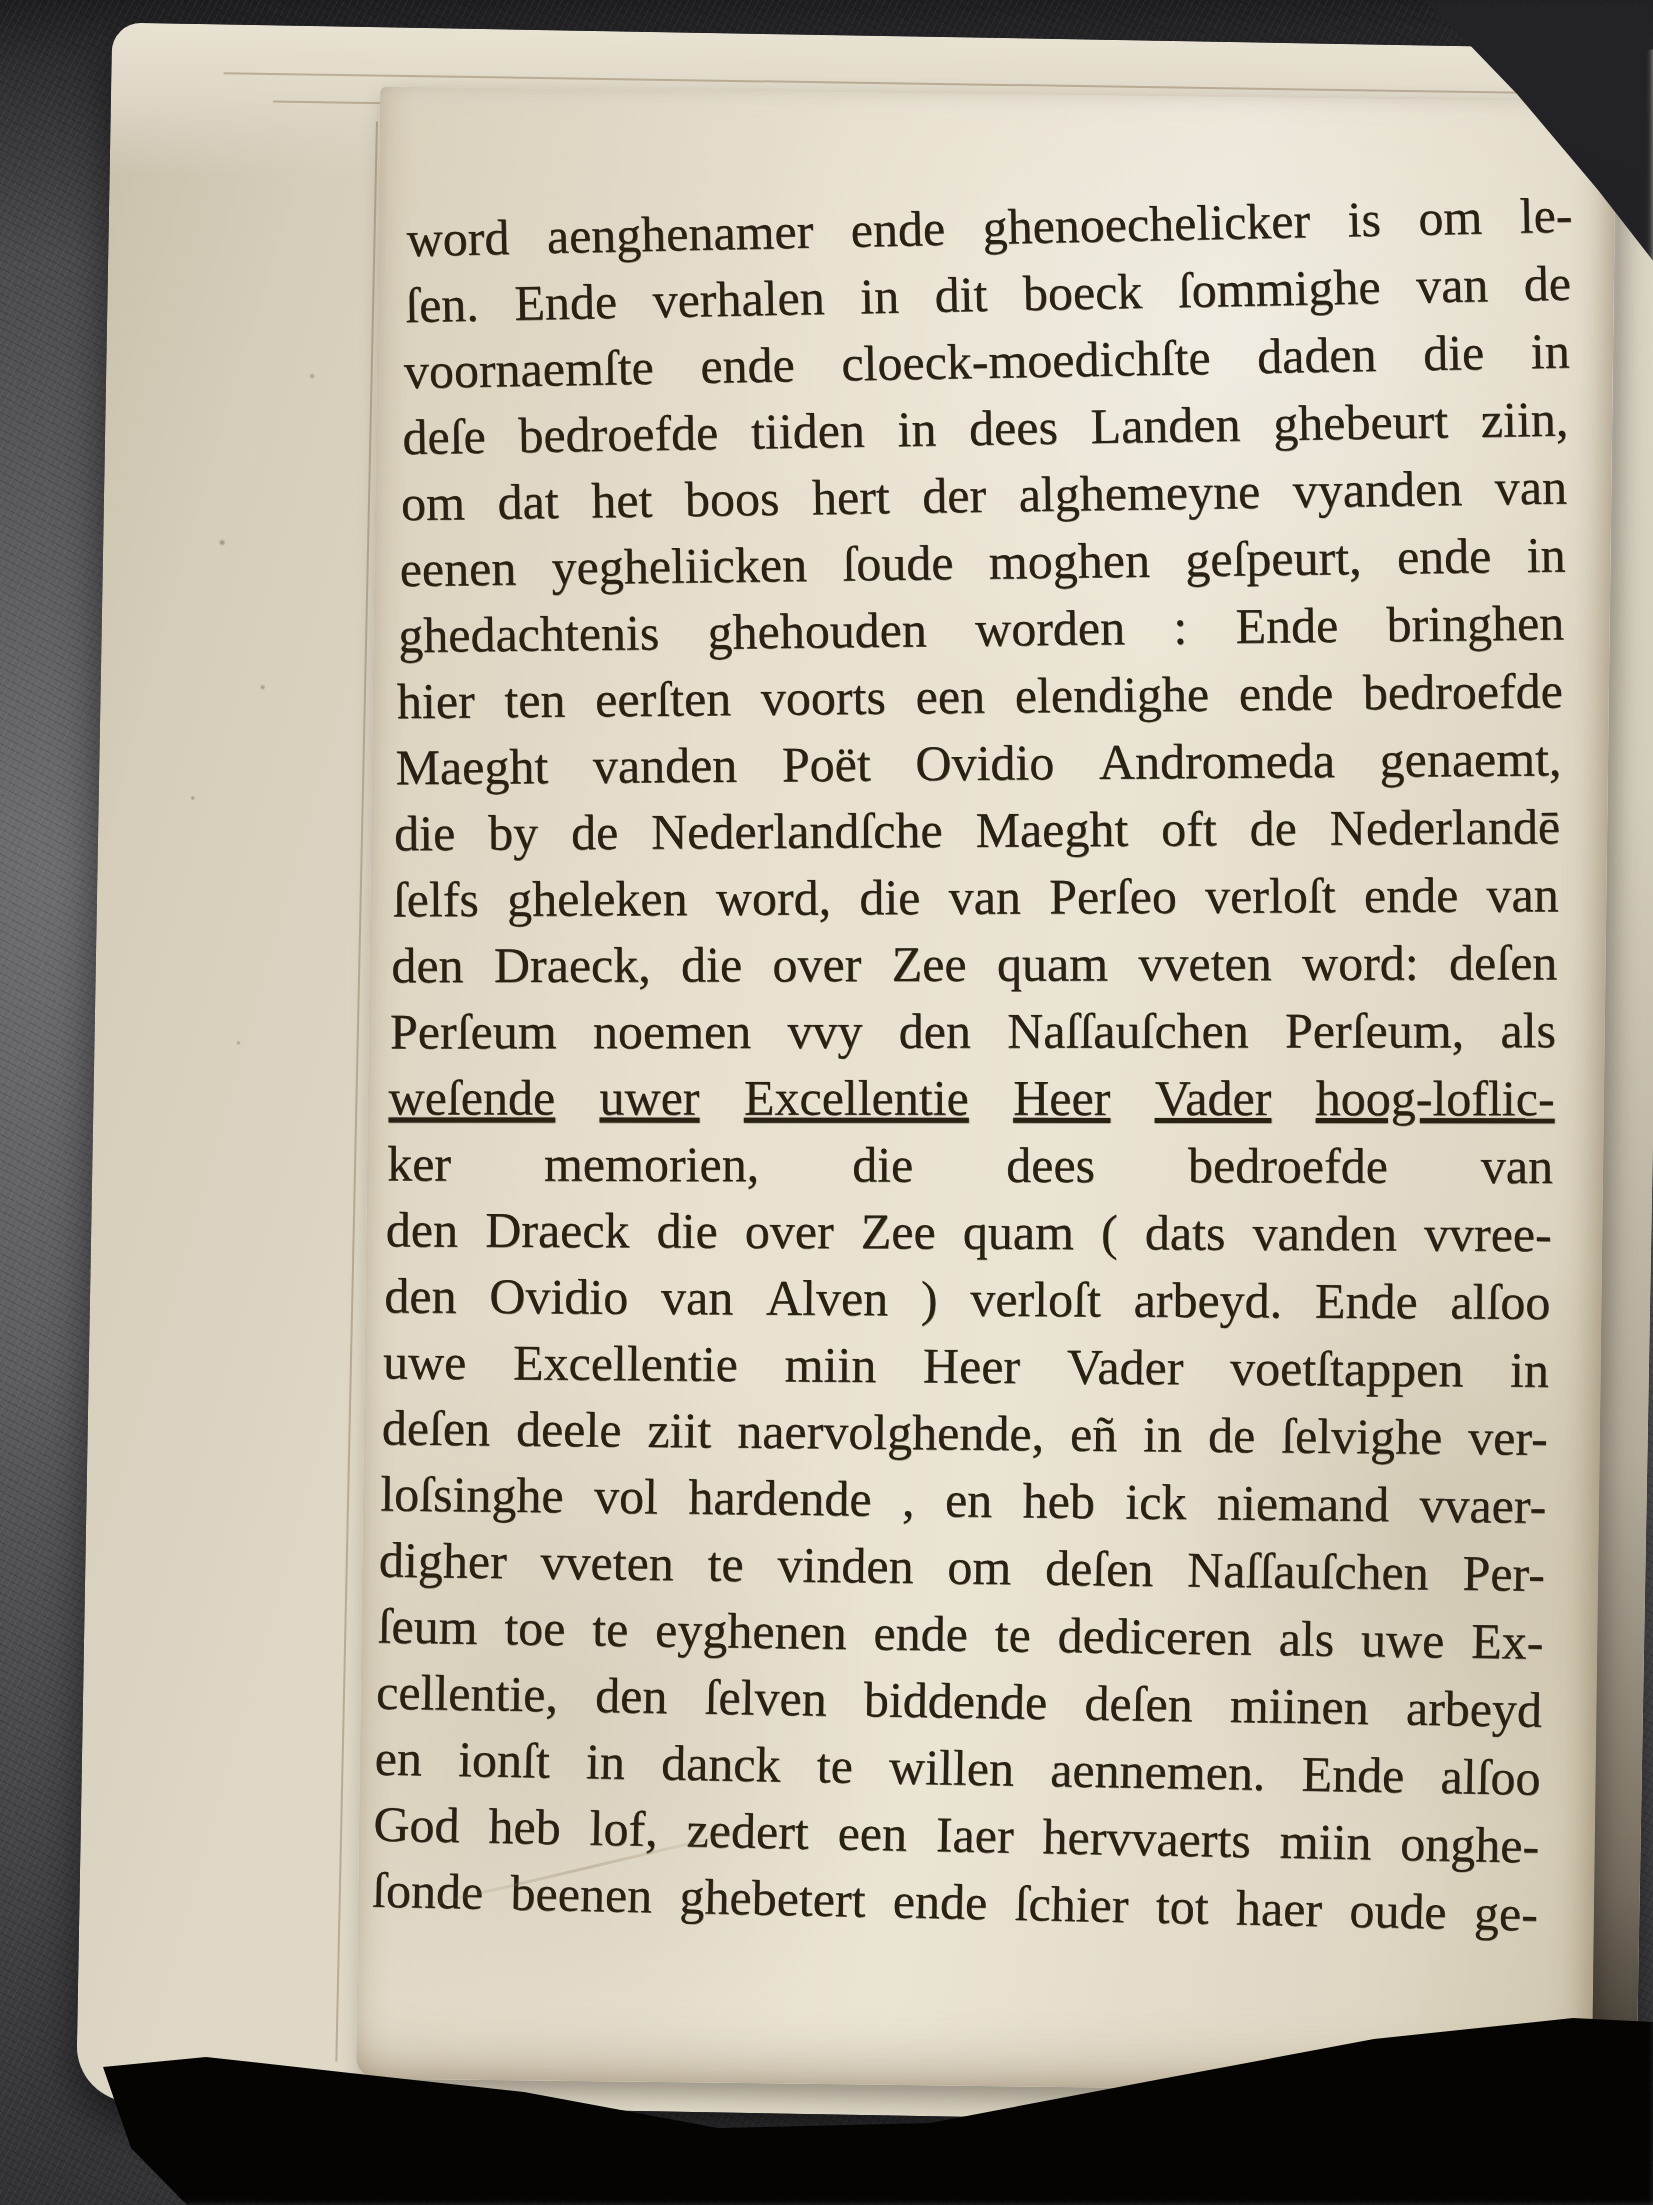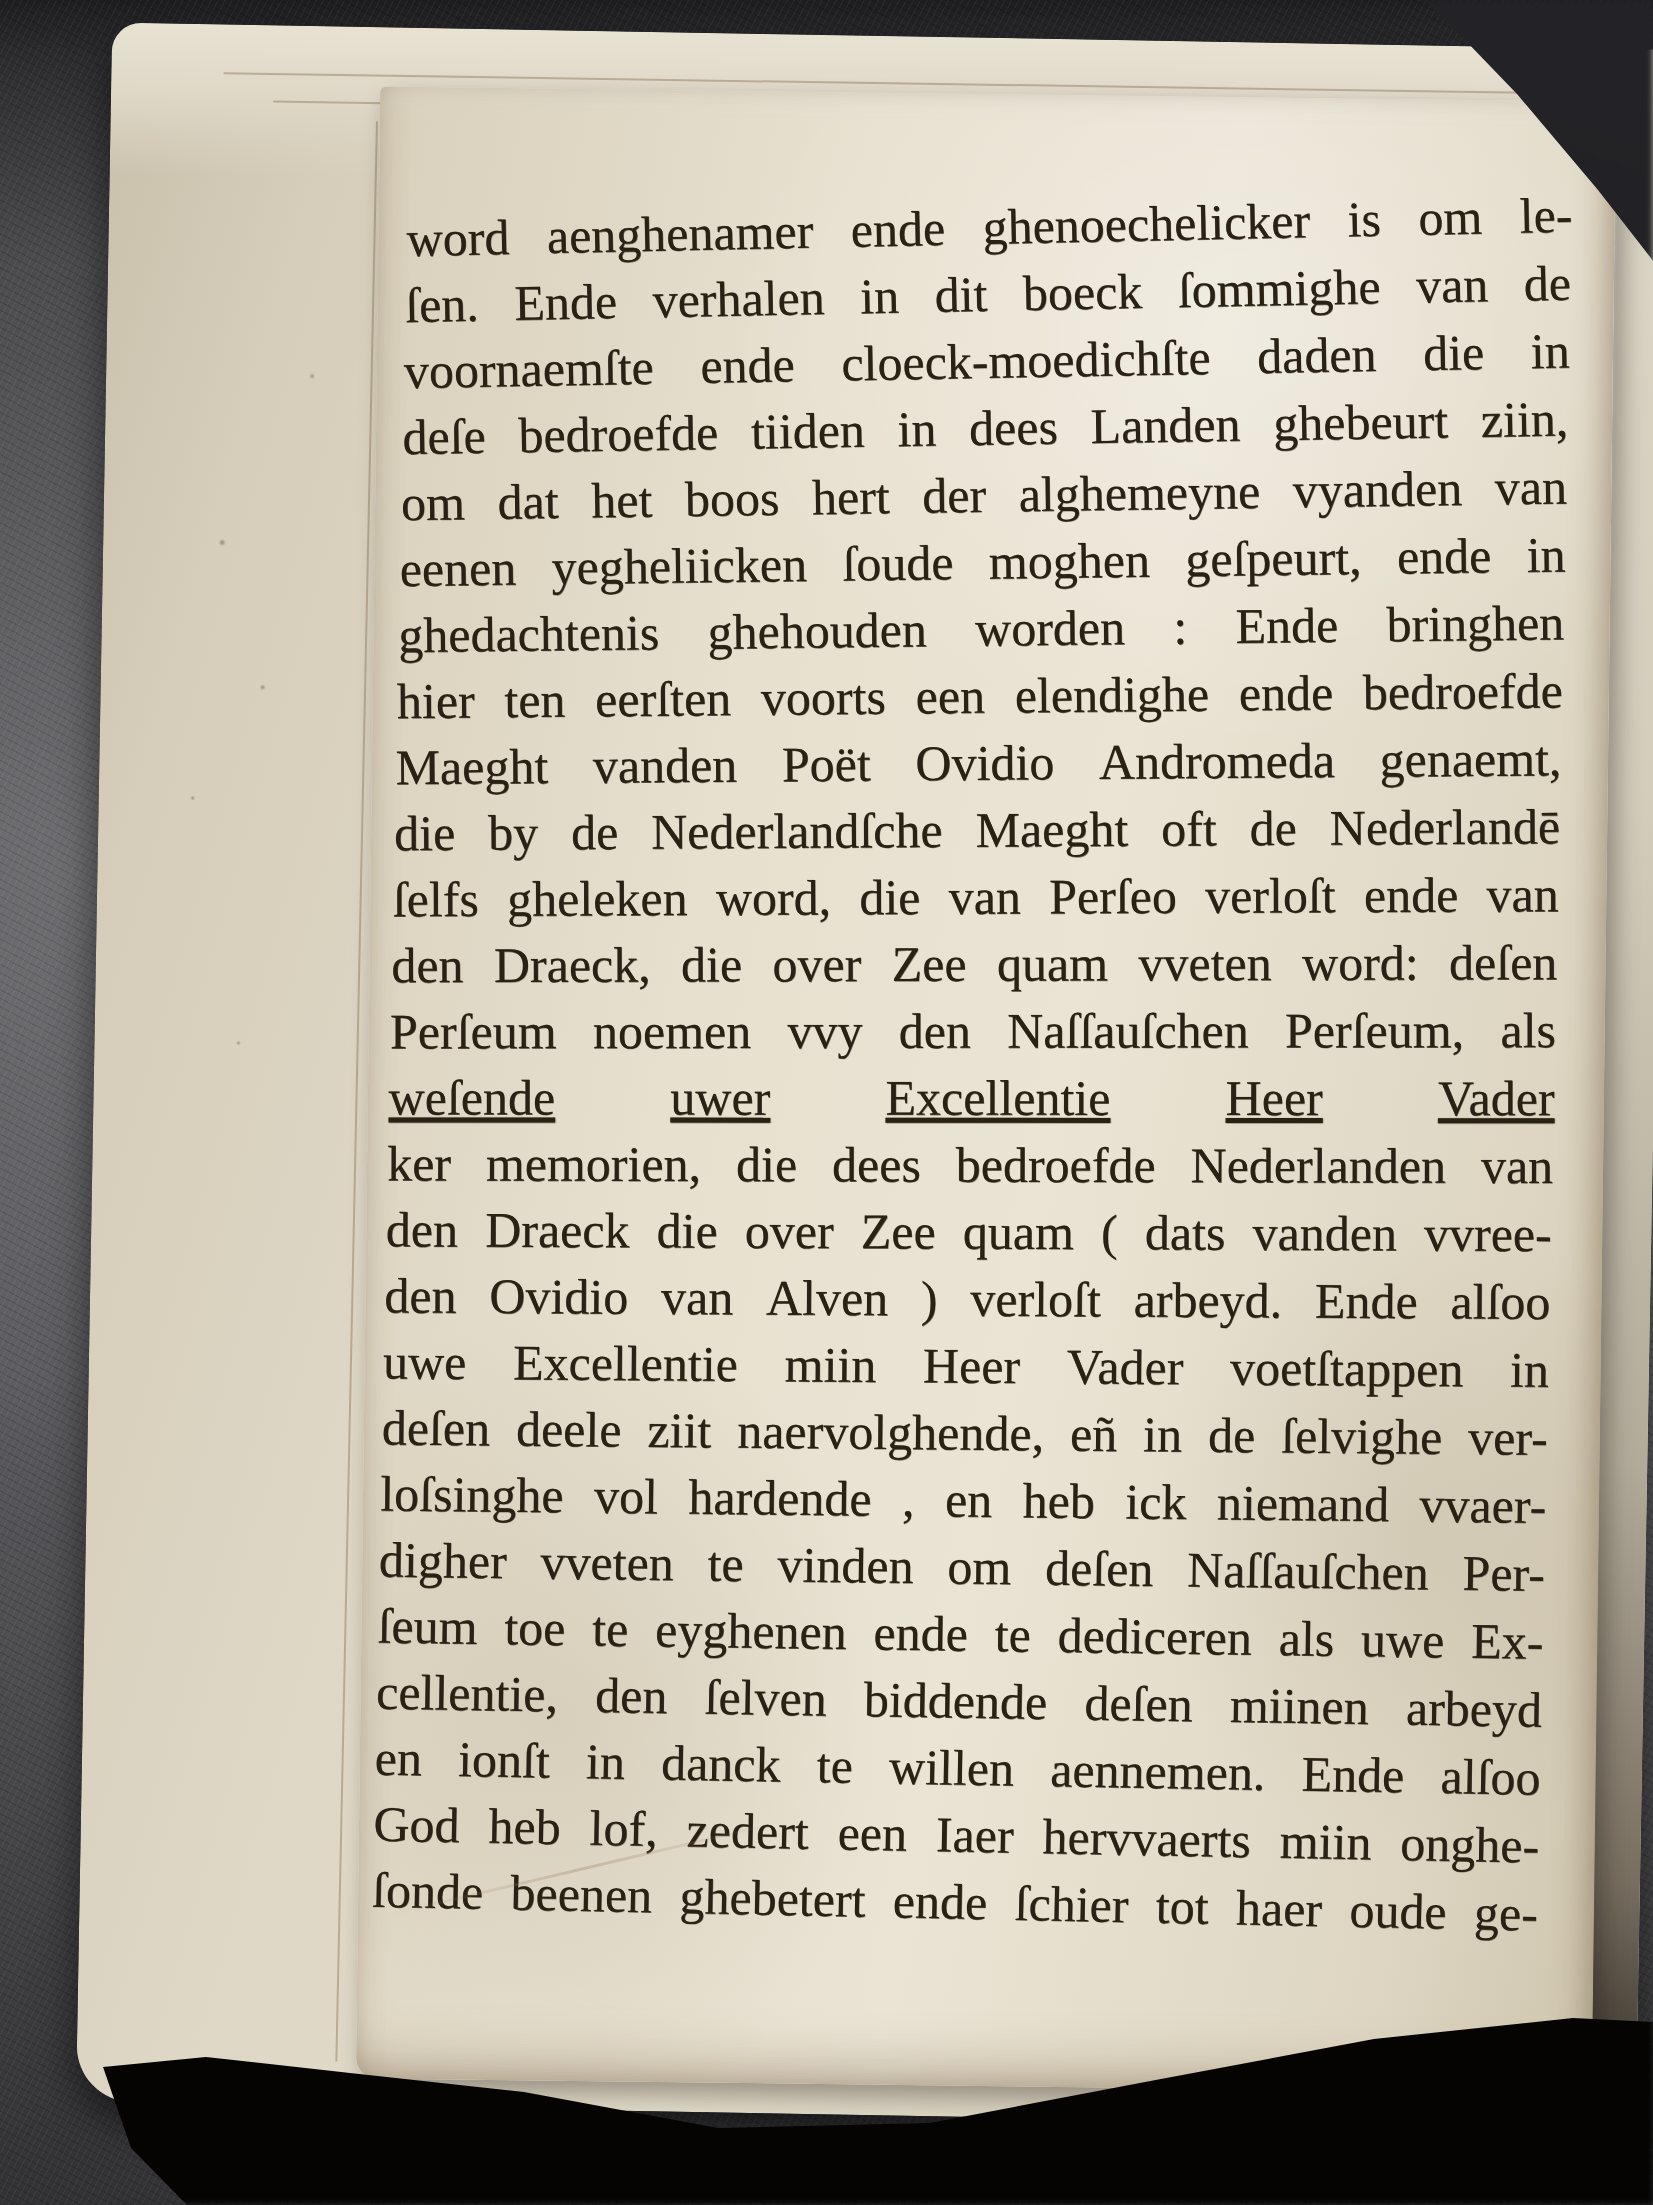--- a/index.html
+++ b/index.html
@@ -224,28 +224,28 @@
           <span>Naſſauſchen</span>
           <span>Perſeum,</span>
           <span>als</span>
         </div>
         <div class="line" style="transform: translateX(-7.3px) rotate(-0.66deg); text-decoration: underline;">
           <span>weſende</span>
           <span>uwer</span>
           <span>Excellentie</span>
           <span>Heer</span>
           <span>Vader</span>
+          <span>hoog-loflic-</span>
         </div>
         <div class="line" style="transform: translateX(-7.9px) rotate(-0.57deg);">
           <span>ker</span>
           <span>memorien,</span>
           <span>die</span>
           <span>dees</span>
           <span>bedroefde</span>
-          <span>Nederlanden</span>
           <span>van</span>
         </div>
         <div class="line" style="transform: translateX(-8.4px) rotate(-0.47deg);">
           <span>den</span>
           <span>Draeck</span>
           <span>die</span>
           <span>over</span>
           <span>Zee</span>
           <span>quam</span>
           <span>(</span>

